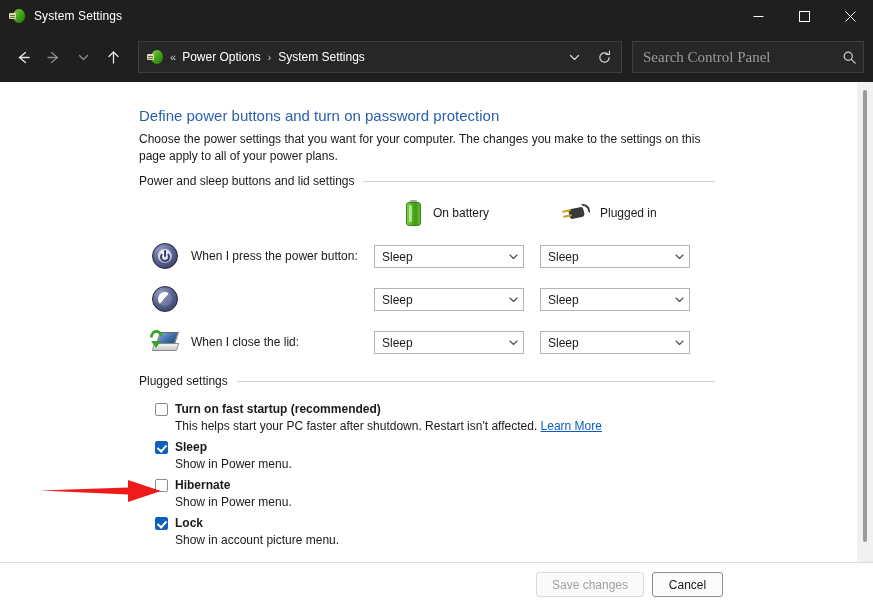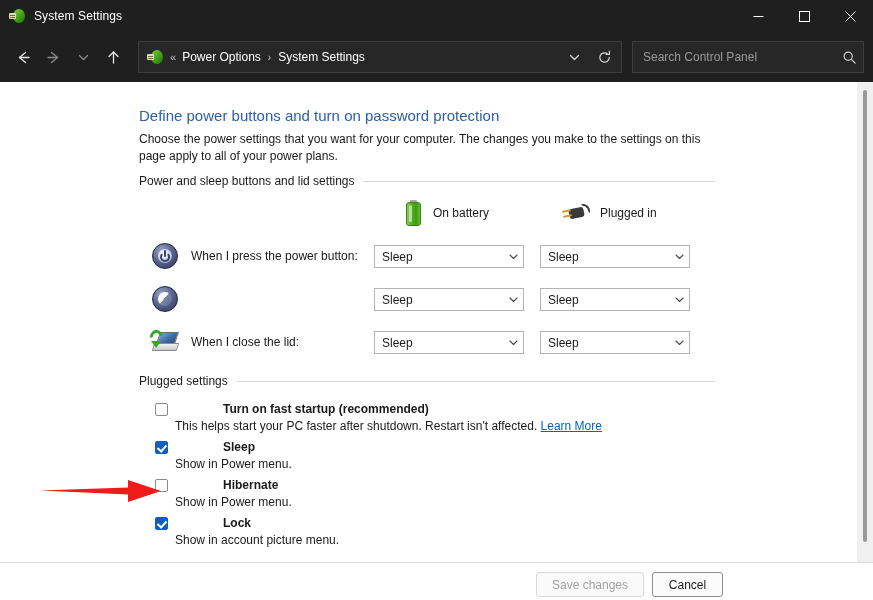--- a/index.html
+++ b/index.html
@@ -148,22 +148,22 @@
     align-items: center;
     padding: 0 6px 0 10px;
     flex: none;
   }
   .search-input {
     flex: 1 1 auto;
     background: transparent;
     border: none;
     outline: none;
     color: #cfcfcf;
-    font-family: Liberation Sans, sans-serif;
-    font-size: 12px;
+    font-family: Liberation Serif, serif;
+    font-size: 15px;
   }
   .search-input::placeholder { color: #9a9a9a; opacity: 1; }
   .search-icon { color: #cfcfcf; flex: none; display: flex; }
 
   
   .content {
     position: absolute;
     top: 82px; left: 0;
     width: 873px; height: 480px;
     background: #ffffff;
@@ -399,21 +399,21 @@
   .combo-arrow {
     width: 20px;
     display: flex; align-items: center; justify-content: center;
     color: #4a4a4a;
     flex: none;
   }
   .combo-arrow svg { display: block; }
 
   
   .cbrow { position: absolute; left: 155px; }
-  .cbline { display: flex; align-items: flex-start; gap: 48px; }
+  .cbline { display: flex; align-items: flex-start; }
   .cbox {
     width: 13px; height: 13px;
     border: 1px solid #8a8a8a;
     background: #ffffff;
     border-radius: 2px;
     flex: none;
     margin-top: 1px;
     position: relative;
   }
   .cbox.checked {

